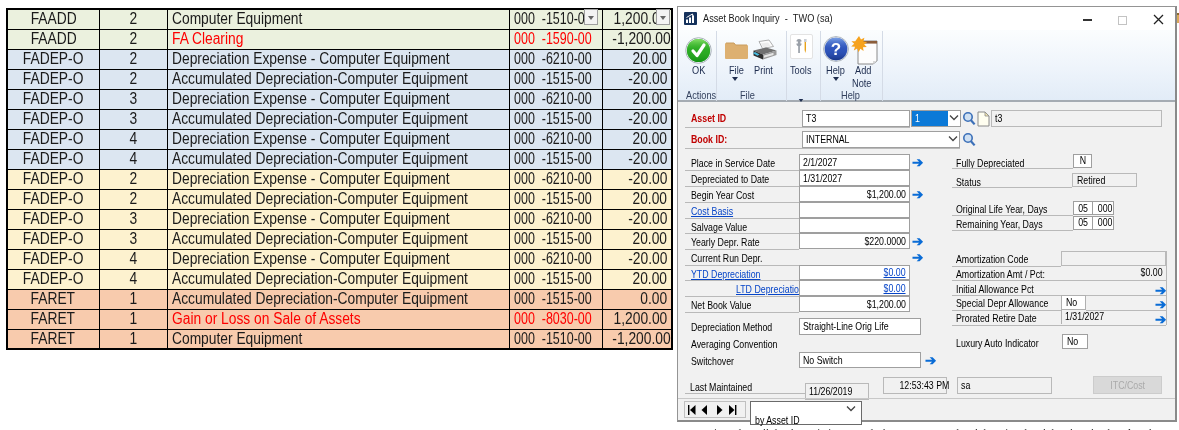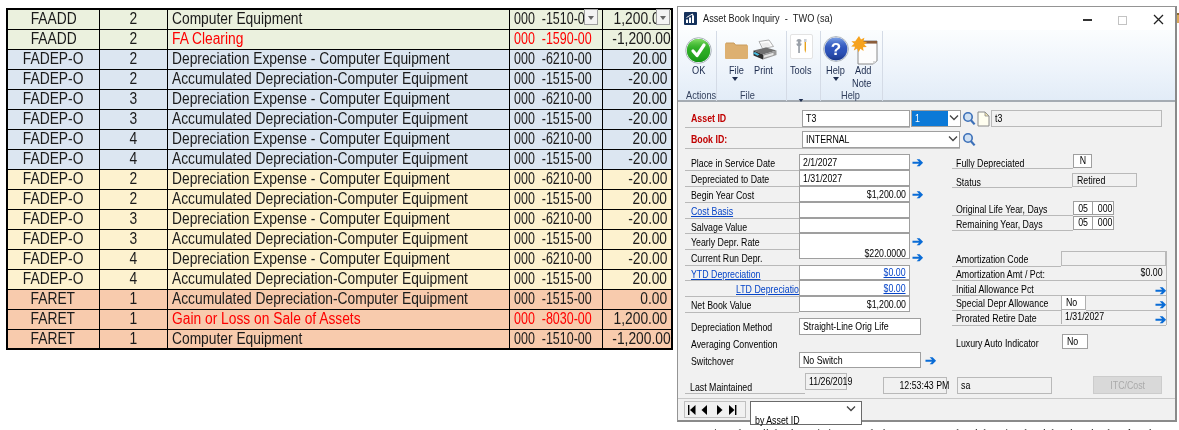--- a/index.html
+++ b/index.html
@@ -307,21 +307,21 @@
 <div class="box rr" style="left:121px;top:179px;width:111px;height:16px;padding:0 3px;line-height:14px;text-align:right;"><i>$1,200.00</i></div>
 <div class="arr" style="left:234px;top:182px">➔</div>
 <div class="lbl" style="left:13px;top:198px;"><i><span class="lnk">Cost Basis</span></i></div>
 <div class="ul" style="left:7px;top:211px;width:114px"></div>
 <div class="box" style="left:121px;top:195px;width:111px;height:16px;padding:0 3px;line-height:14px;"><i></i></div>
 <div class="lbl" style="left:13px;top:214px;"><i>Salvage Value</i></div>
 <div class="ul" style="left:7px;top:226px;width:114px"></div>
 <div class="box" style="left:121px;top:211px;width:111px;height:15px;padding:0 3px;line-height:13px;"><i></i></div>
 <div class="lbl" style="left:13px;top:229px;"><i>Yearly Depr. Rate</i></div>
 <div class="ul" style="left:7px;top:242px;width:114px"></div>
-<div class="box rr" style="left:121px;top:226px;width:111px;height:16px;padding:12px 3px;line-height:14px;text-align:right;"><i>$220.0000</i></div>
+<div class="box rr" style="left:121px;top:226px;width:111px;height:16px;padding:0 3px;line-height:14px;text-align:right;"><i>$220.0000</i></div>
 <div class="arr" style="left:234px;top:229px">➔</div>
 <div class="lbl" style="left:13px;top:245px;"><i>Current Run Depr.</i></div>
 <div class="ul" style="left:7px;top:258px;width:225px"></div>
 <div class="arr" style="left:234px;top:245px">➔</div>
 <div class="lbl" style="left:13px;top:261px;"><i><span class="lnk">YTD Depreciation</span></i></div>
 <div class="ul" style="left:7px;top:273px;width:114px"></div>
 <div class="box rr" style="left:121px;top:258px;width:111px;height:15px;padding:0 3px;line-height:13px;text-align:right;"><i><span class="lnk">$0.00</span></i></div>
 <div class="lbl" style="left:21px;top:276px;padding-left:37px;"><i><span class="lnk">LTD Depreciation</span></i></div>
 <div class="ul" style="left:7px;top:289px;width:114px"></div>
 <div class="box rr" style="left:121px;top:273px;width:111px;height:16px;padding:0 3px;line-height:14px;text-align:right;"><i><span class="lnk">$0.00</span></i></div>
@@ -329,21 +329,21 @@
 <div class="ul" style="left:7px;top:305px;width:114px"></div>
 <div class="box rr" style="left:121px;top:289px;width:111px;height:16px;padding:0 3px;line-height:14px;text-align:right;"><i>$1,200.00</i></div>
 <div class="lbl" style="left:13px;top:314px;"><i>Depreciation Method</i></div>
 <div class="box" style="left:121px;top:311px;width:122px;height:17px;padding:0 3px;line-height:15px;"><i>Straight-Line Orig Life</i></div>
 <div class="lbl" style="left:13px;top:331px;"><i>Averaging Convention</i></div>
 <div class="lbl" style="left:13px;top:348px;"><i>Switchover</i></div>
 <div class="box" style="left:121px;top:345px;width:122px;height:16px;padding:0 3px;line-height:14px;"><i>No Switch</i></div>
 <div class="arr" style="left:247px;top:348px">➔</div>
 <div class="lbl" style="left:12px;top:374px;"><i>Last Maintained</i></div>
 <div class="ul" style="left:7px;top:386px;width:120px"></div>
-<div class="box ro" style="left:127px;top:366px;width:42px;height:17px;padding:0 3px;line-height:15px;"><i>11/26/2019</i></div>
+<div class="box ro" style="left:127px;top:376px;width:64px;height:17px;padding:0 3px;line-height:15px;"><i>11/26/2019</i></div>
 <div class="box ro rr" style="left:205px;top:370px;width:64px;height:17px;padding:0 3px;line-height:15px;text-align:right;"><i>12:53:43 PM</i></div>
 <div class="box ro" style="left:279px;top:370px;width:95px;height:17px;padding:0 3px;line-height:15px;"><i>sa</i></div>
 <div class="box cc" style="left:415px;top:369px;width:69px;height:18px;padding:0 3px;line-height:16px;text-align:center;background:#d9d9d9;border:1px solid #cccccc;color:#aaaaaa;font-size:11px"><i>ITC/Cost</i></div>
 <div class="lbl" style="left:278px;top:150px;"><i>Fully Depreciated</i></div>
 <div class="ul" style="left:274px;top:160.5px;width:121px"></div>
 <div class="box cc" style="left:395px;top:147px;width:19px;height:13.5px;padding:0 3px;line-height:11.5px;text-align:center;"><i>N</i></div>
 <div class="lbl" style="left:278px;top:169px;"><i>Status</i></div>
 <div class="ul" style="left:274px;top:180px;width:120px"></div>
 <div class="box ro" style="left:394px;top:165.5px;width:65px;height:14.5px;padding:0 4px;line-height:12.5px;"><i>Retired</i></div>
 <div class="lbl" style="left:278px;top:196px;"><i>Original Life Year, Days</i></div>

